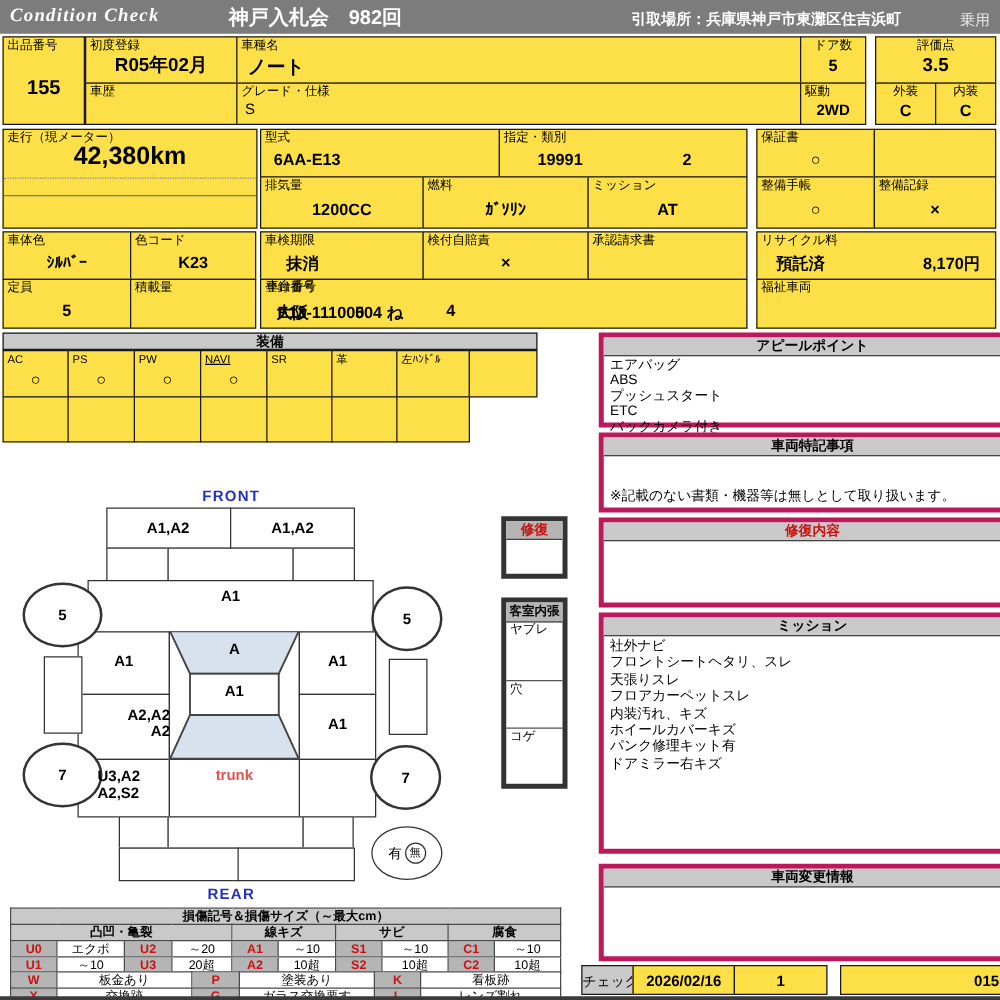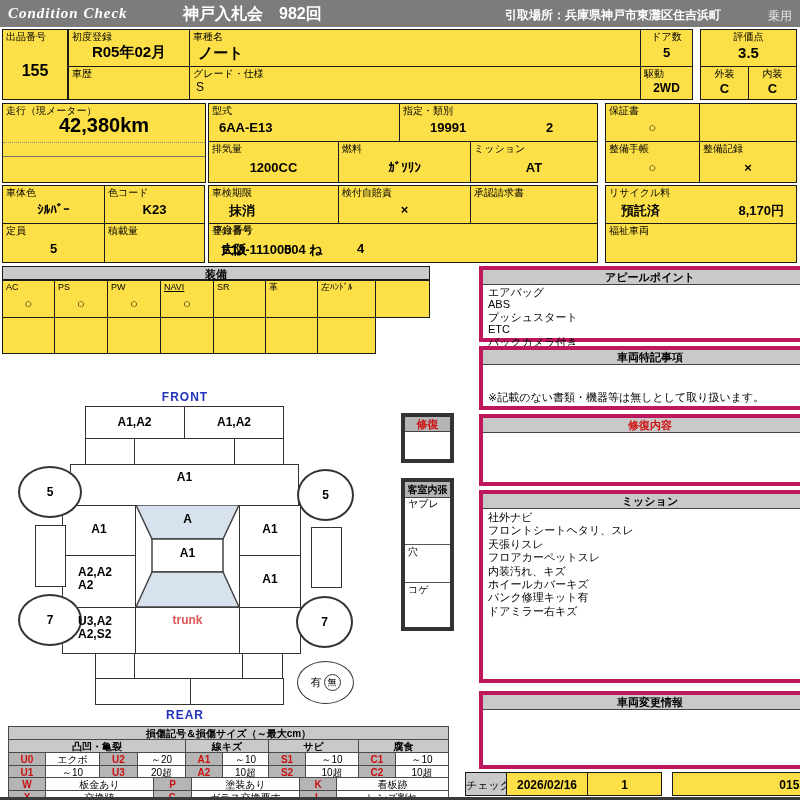--- a/index.html
+++ b/index.html
@@ -265,21 +265,21 @@
   <div class="dcell shade" style="left:85px;top:438px;width:50px;height:27px;"></div>
   <div class="dcell" style="left:134px;top:438px;width:101px;height:27px;"></div>
   <div class="dcell shade" style="left:234px;top:438px;width:50px;height:27px;"></div>
 
   <div class="dcell" style="left:70px;top:464px;width:229px;height:42px;"></div>
   <div class="dlabel" style="left:70px;top:470px;width:229px;text-align:center;">A1</div>
 
   <div class="dcell" style="left:62px;top:505px;width:74px;height:51px;"></div>
   <div class="dlabel" style="left:62px;top:522px;width:74px;text-align:center;">A1</div>
   <div class="dcell" style="left:62px;top:555px;width:74px;height:53px;"></div>
-  <div class="dlabel pre" style="left:78px;top:566px;width:58px;text-align:left;line-height:13px;">A2,A2
+  <div class="dlabel pre" style="left:78px;top:566px;width:58px;text-align:right;line-height:13px;">A2,A2
 A2</div>
   <div class="dcell" style="left:62px;top:607px;width:74px;height:47px;"></div>
   <div class="dlabel pre" style="left:78px;top:615px;width:58px;text-align:left;line-height:13px;">U3,A2
 A2,S2</div>
 
   <div class="dcell" style="left:239px;top:505px;width:62px;height:51px;"></div>
   <div class="dlabel" style="left:239px;top:522px;width:62px;text-align:center;">A1</div>
   <div class="dcell" style="left:239px;top:555px;width:62px;height:53px;"></div>
   <div class="dlabel" style="left:239px;top:572px;width:62px;text-align:center;">A1</div>
   <div class="dcell" style="left:239px;top:607px;width:62px;height:47px;"></div>

